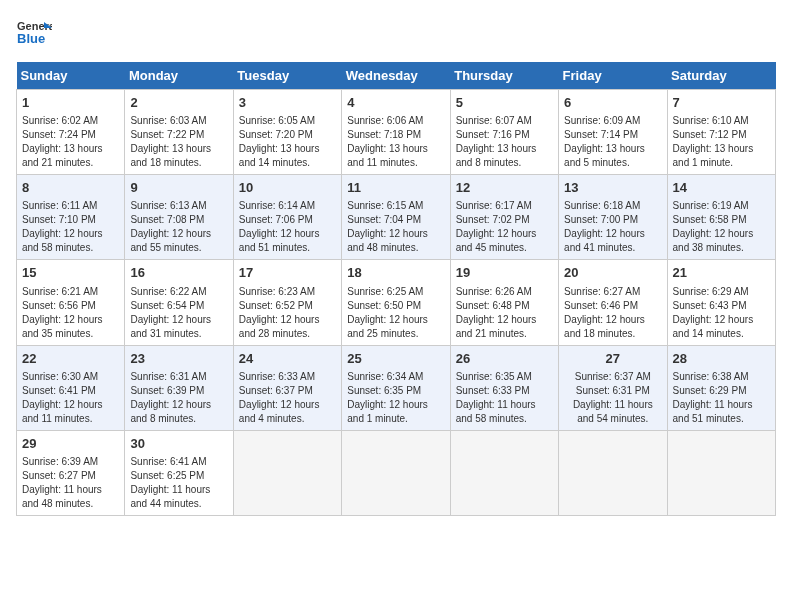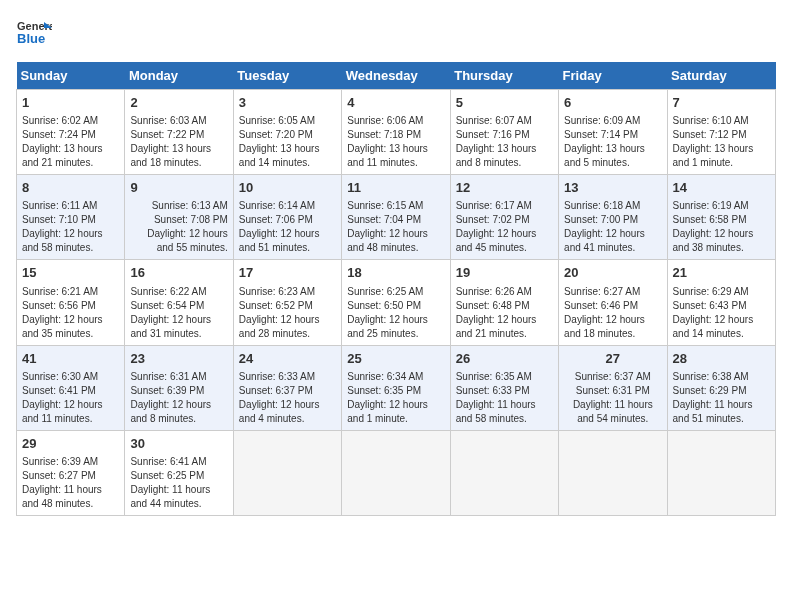--- a/index.html
+++ b/index.html
@@ -155,21 +155,21 @@
       <tr>
         <td style="background: rgb(237, 242, 251);">
           <span class="day-num">8</span>
           <div class="day-info" style="white-space: pre-line;">Sunrise: 6:11 AM
 Sunset: 7:10 PM
 Daylight: 12 hours
 and 58 minutes.</div>
         </td>
         <td style="background: rgb(237, 242, 251);">
           <span class="day-num">9</span>
-          <div class="day-info" style="white-space: pre-line; text-align: right;">Sunrise: 6:13 AM
+          <div class="day-info" style="white-space: pre-line;">Sunrise: 6:13 AM
 Sunset: 7:08 PM
 Daylight: 12 hours
 and 55 minutes.</div>
         </td>
         <td style="background: rgb(237, 242, 251);">
           <span class="day-num">10</span>
           <div class="day-info" style="white-space: pre-line;">Sunrise: 6:14 AM
 Sunset: 7:06 PM
 Daylight: 12 hours
 and 51 minutes.</div>
@@ -249,21 +249,21 @@
         <td style="background: rgb(255, 255, 255);">
           <span class="day-num">21</span>
           <div class="day-info" style="white-space: pre-line;">Sunrise: 6:29 AM
 Sunset: 6:43 PM
 Daylight: 12 hours
 and 14 minutes.</div>
         </td>
       </tr>
       <tr>
         <td style="background: rgb(237, 242, 251);">
-          <span class="day-num">41</span>
+          <span class="day-num">22</span>
           <div class="day-info" style="white-space: pre-line;">Sunrise: 6:30 AM
 Sunset: 6:41 PM
 Daylight: 12 hours
 and 11 minutes.</div>
         </td>
         <td style="background: rgb(237, 242, 251); margin-left: 32px;">
           <span class="day-num">23</span>
           <div class="day-info" style="white-space: pre-line;">Sunrise: 6:31 AM
 Sunset: 6:39 PM
 Daylight: 12 hours

